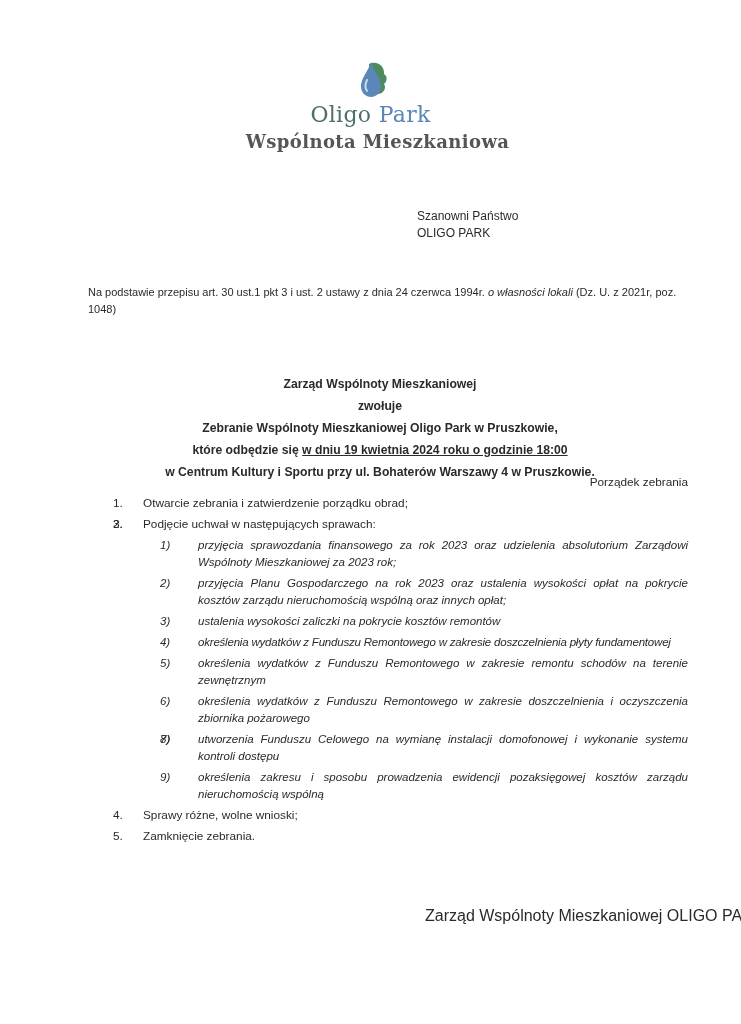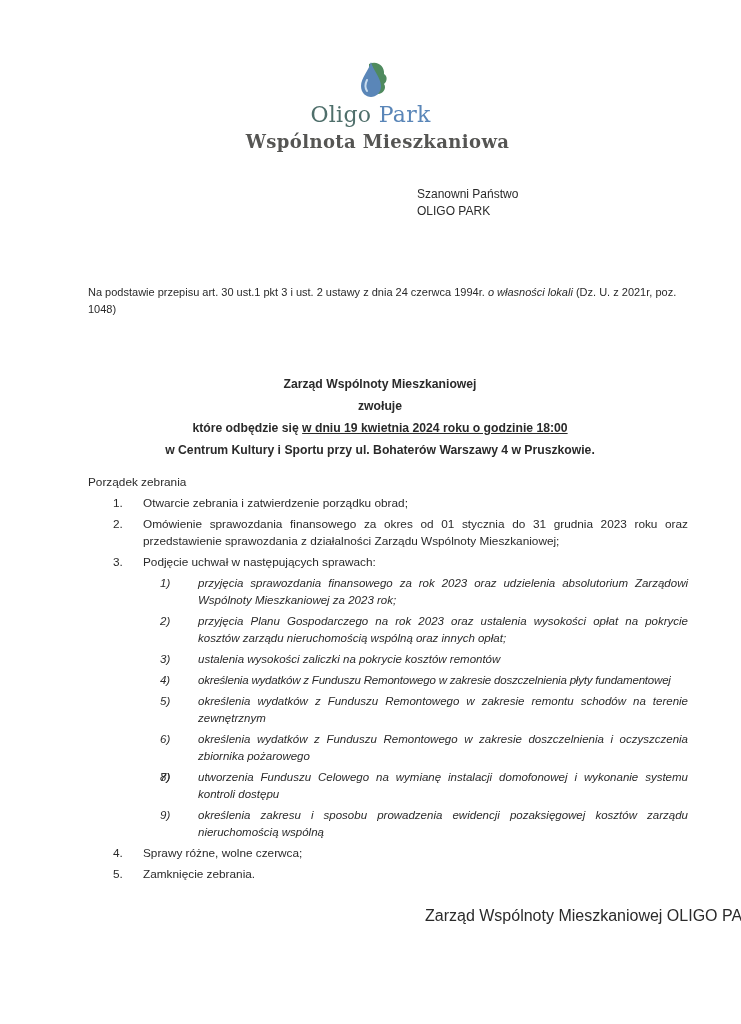--- a/index.html
+++ b/index.html
@@ -6,32 +6,32 @@
     body { width: 741px; height: 1024px; position: relative; overflow: hidden; color: #2b2b2b; font-family: "Liberation Sans", sans-serif; }
     .page { position: absolute; left: 0; top: 0; width: 741px; height: 1024px; background: #fff; border-radius: 24px; }
 
     .logo { position: absolute; left: 0; width: 741px; top: 58px; text-align: center; }
     .logo-mark { display: block; margin: 0 auto; width: 40px; height: 42px; }
     .logo-name { font-family: "DejaVu Serif", serif; font-size: 22px; margin-top: 2px; letter-spacing: 0.3px; line-height: 26px; }
     .logo-name .oligo { color: #4f6f6b; }
     .logo-name .park { color: #5a86b8; }
     .logo-sub { font-family: "DejaVu Serif", serif; font-size: 18px; font-weight: bold; color: #555553; line-height: 24px; margin-top: 2px; letter-spacing: 0.4px; padding-left: 14px; }
 
-    .addressee { position: absolute; left: 417px; top: 186px; font-size: 12px; line-height: 17px; color: #2a2a2a; }
+    .addressee { position: absolute; left: 417px; top: 208px; font-size: 12px; line-height: 17px; color: #2a2a2a; }
     .addressee div { white-space: nowrap; }
 
     .legal { position: absolute; left: 88px; top: 284px; width: 596px; font-size: 11px; line-height: 17px; color: #2a2a2a; }
     .legal i { font-style: italic; }
 
     .center-block { position: absolute; left: 100px; width: 560px; top: 341px; text-align: center; font-weight: bold; font-size: 12.2px; color: #2a2a2a; margin-top: 32px; }
     .center-block div { line-height: 22px; white-space: nowrap; }
     .center-block u { text-decoration: underline; }
 
     .agenda { position: absolute; left: 88px; top: 473px; width: 600px; font-size: 11.8px; color: #2a2a2a; }
-    .agenda-title { line-height: 18px; }
+    .agenda-title { line-height: 18px; text-align: right; }
     .item { position: relative; padding-left: 55px; line-height: 17px; margin-top: 4px; text-align: justify; }
     .item .num { position: absolute; left: 25px; top: 0; }
     .subitems { margin-top: 3px; }
     .sub { position: relative; padding-left: 110px; margin-left: -55px; line-height: 17px; margin-top: 4px; font-style: italic; text-align: justify; font-size: 11.5px; }
     .sub .snum { position: absolute; left: 72px; top: 0; font-style: italic; }
 
     .signature { position: absolute; left: 425px; top: 907px; font-size: 16px; color: #2a2a2a; white-space: nowrap; }
   </style>
 </head>
 <body>
@@ -54,40 +54,41 @@
   <div class="addressee">
     <div>Szanowni Państwo</div>
     <div>OLIGO PARK</div>
   </div>
 
   <div class="legal"><span>Na podstawie przepisu art. 30 ust.1 pkt 3 i ust. 2 ustawy z dnia 24 czerwca 1994r. </span><i>o własności lokali</i><span>  (Dz. U. z 2021r, poz. 1048)</span></div>
 
   <div class="center-block">
     <div>Zarząd Wspólnoty Mieszkaniowej</div>
     <div>zwołuje</div>
+    <div>Zebranie Wspólnoty Mieszkaniowej Oligo Park w Pruszkowie,</div>
     <div><span>które odbędzie się </span><u>w dniu 19 kwietnia 2024 roku o godzinie 18:00</u></div>
     <div>w Centrum Kultury i Sportu przy ul. Bohaterów Warszawy 4 w Pruszkowie.</div>
   </div>
 
   <div class="agenda">
     <div class="agenda-title">Porządek zebrania</div>
 
     <div class="item"><span class="num">1.</span><span>Otwarcie zebrania i zatwierdzenie porządku obrad;</span></div>
-    <div class="item"><span class="num">2.</span><span>Omówienie sprawozdania finansowego za okres od 01 stycznia do 31 grudnia 2023 roku oraz przedstawienie sprawozdania z działalności Zarządu Wspólnoty Mieszkaniowej;</span></div>
+    <div class="item"><span class="num">2.</span></div>
     <div class="item"><span class="num">3.</span><span>Podjęcie uchwał w następujących sprawach:</span>
       <div class="subitems">
         <div class="sub"><span class="snum">1)</span><span>przyjęcia sprawozdania finansowego za rok 2023 oraz udzielenia absolutorium Zarządowi Wspólnoty Mieszkaniowej za 2023 rok;</span></div>
         <div class="sub"><span class="snum">2)</span><span>przyjęcia Planu Gospodarczego na rok 2023 oraz ustalenia wysokości opłat na pokrycie kosztów zarządu nieruchomością wspólną oraz innych opłat;</span></div>
         <div class="sub"><span class="snum">3)</span><span>ustalenia wysokości zaliczki na pokrycie kosztów remontów</span></div>
         <div class="sub" style="text-align:left; letter-spacing:-0.2px;"><span class="snum">4)</span><span>określenia wydatków z Funduszu Remontowego w zakresie doszczelnienia płyty fundamentowej</span></div>
         <div class="sub"><span class="snum">5)</span><span>określenia wydatków z Funduszu Remontowego w zakresie remontu schodów na terenie zewnętrznym</span></div>
         <div class="sub"><span class="snum">6)</span><span>określenia wydatków z Funduszu Remontowego w zakresie doszczelnienia i oczyszczenia zbiornika pożarowego</span></div>
         <div class="sub"><span class="snum">7)</span></div>
         <div class="sub"><span class="snum">8)</span><span>utworzenia Funduszu Celowego na wymianę instalacji domofonowej i wykonanie systemu kontroli dostępu</span></div>
         <div class="sub"><span class="snum">9)</span><span>określenia zakresu i sposobu prowadzenia ewidencji pozaksięgowej kosztów zarządu nieruchomością wspólną</span></div>
       </div>
     </div>
-    <div class="item"><span class="num">4.</span><span>Sprawy różne, wolne czerwca;</span></div>
+    <div class="item"><span class="num">4.</span><span>Sprawy różne, wolne wnioski;</span></div>
     <div class="item"><span class="num">5.</span><span>Zamknięcie zebrania.</span></div>
   </div>
 
   <div class="signature">Zarząd Wspólnoty Mieszkaniowej OLIGO PARK</div>
 </div>
 
 </body></html>

